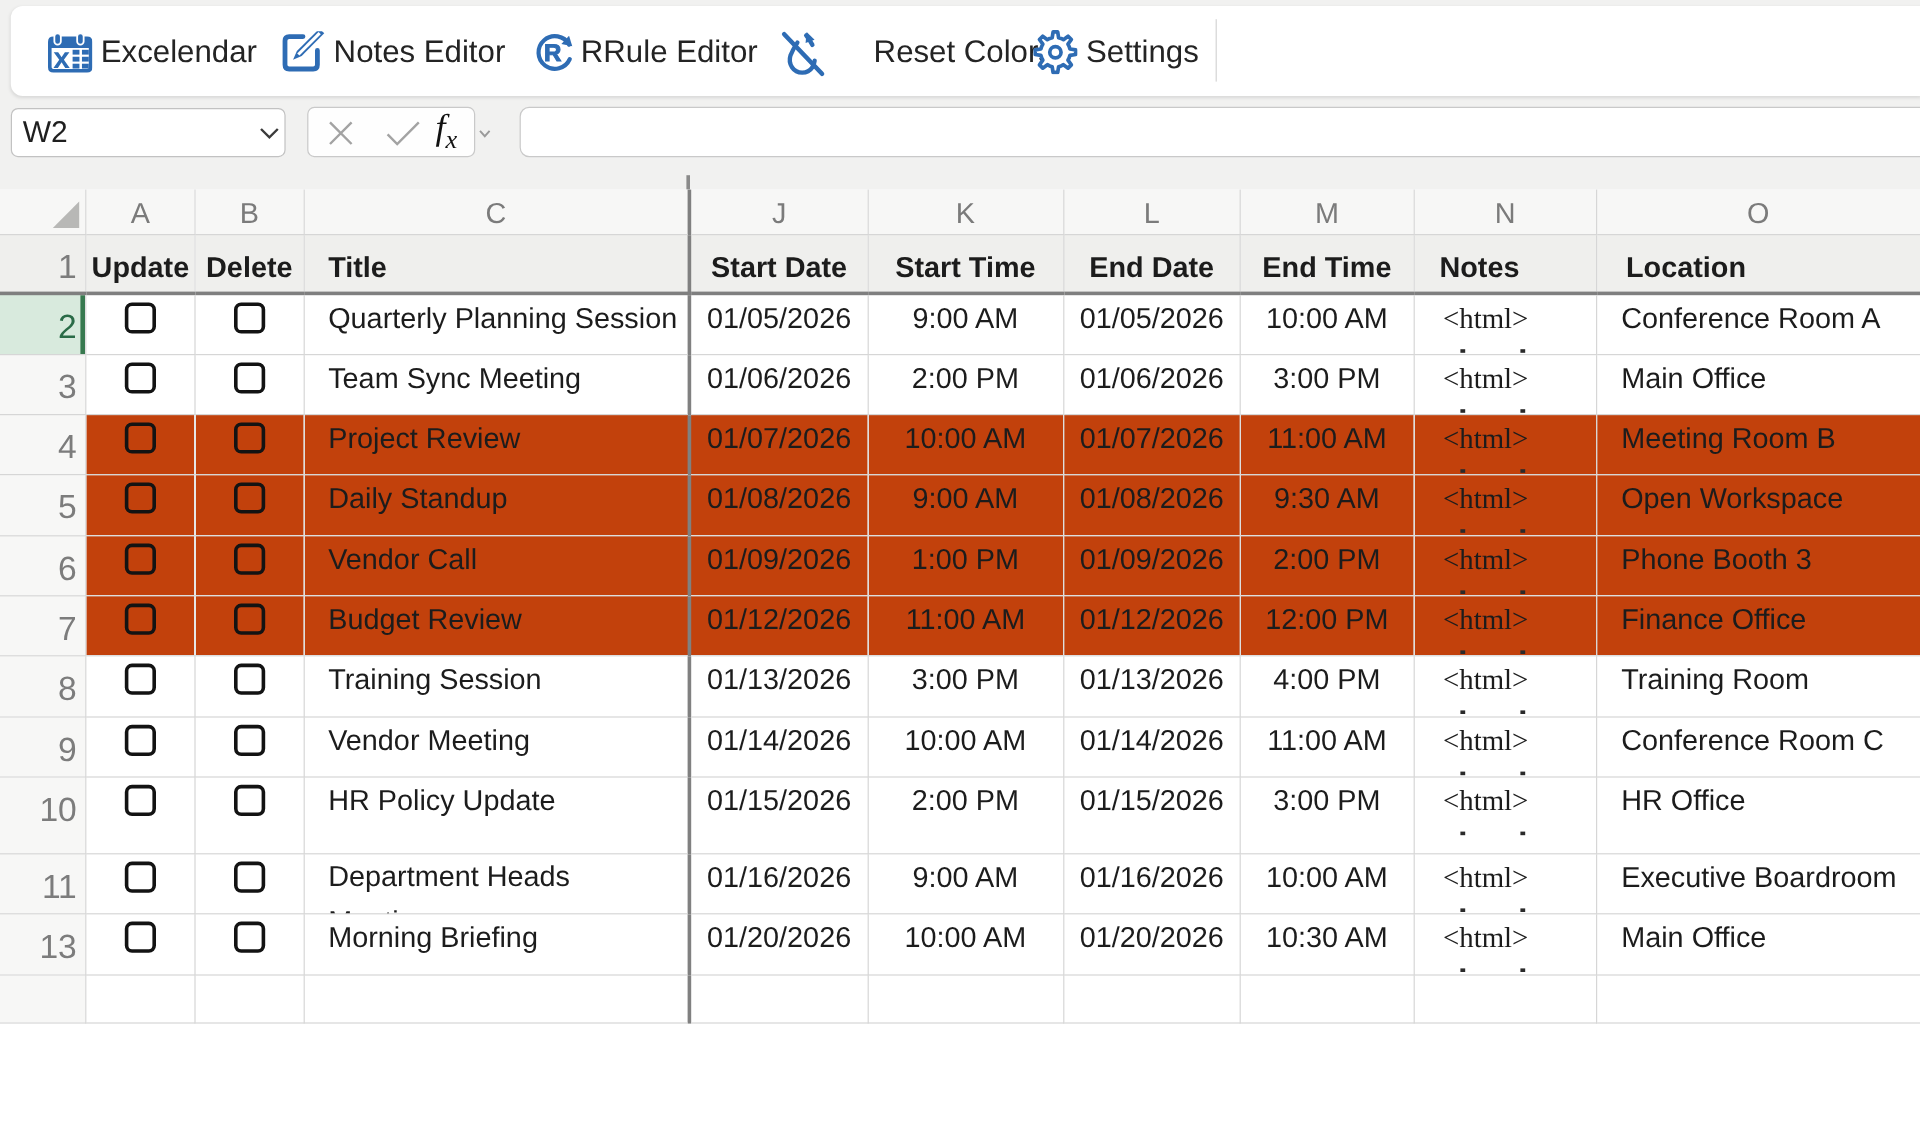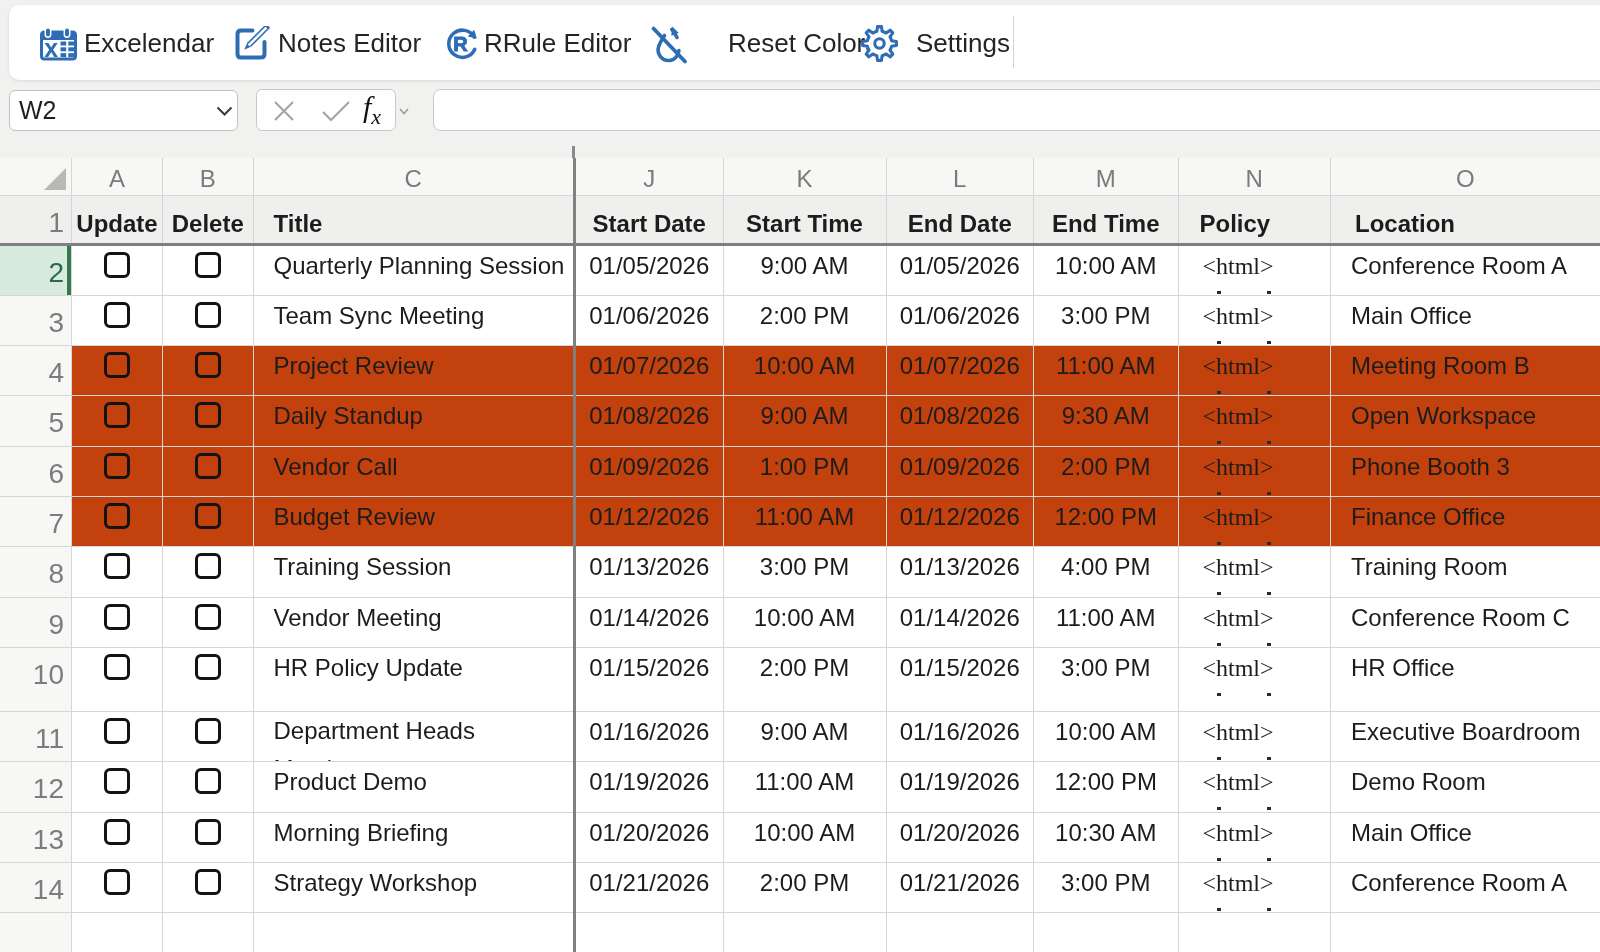--- a/index.html
+++ b/index.html
@@ -84,21 +84,21 @@
 <path d="M 23.3 14.8 L 24.2 5.6 L 30.8 12.1 Z" fill="#2e6cb4"></path>
 <path d="M 5.5 7.5 L 37 40.5" stroke="#2e6cb4" stroke-width="3.8" stroke-linecap="round"></path>
 </svg>
     <span class="tlabel" style="margin-left:2px;">Reset Colors</span>
   </div>
 <div class="titem" style="left:861px;">
     <svg width="37" height="37" viewBox="0 0 37 37" style="flex:none">
 <path d="M13.75 7.04 L15.82 6.39 L16.58 1.61 L20.42 1.61 L21.18 6.39 L23.25 7.04 L25.16 8.04 L29.08 5.20 L31.80 7.92 L28.96 11.84 L29.96 13.75 L30.61 15.82 L35.39 16.58 L35.39 20.42 L30.61 21.18 L29.96 23.25 L28.96 25.16 L31.80 29.08 L29.08 31.80 L25.16 28.96 L23.25 29.96 L21.18 30.61 L20.42 35.39 L16.58 35.39 L15.82 30.61 L13.75 29.96 L11.84 28.96 L7.92 31.80 L5.20 29.08 L8.04 25.16 L7.04 23.25 L6.39 21.18 L1.61 20.42 L1.61 16.58 L6.39 15.82 L7.04 13.75 L8.04 11.84 L5.20 7.92 L7.92 5.20 L11.84 8.04 Z" fill="#fff" stroke="#2e6cb4" stroke-width="3.1" stroke-linejoin="round"></path>
 <circle cx="18.5" cy="18.5" r="4.7" fill="#fff" stroke="#2e6cb4" stroke-width="3.1"></circle>
 </svg>
-    <span class="tlabel" style="margin-left:18px;">Settings</span>
+    <span class="tlabel" style="margin-left:7px;">Settings</span>
   </div>
 <div class="tdiv"></div>
 
 <div class="namebox">W2
   <svg width="17" height="11" viewBox="0 0 17 11" style="position:absolute;left:206px;top:15px;">
   <path d="M1.5 1.5 L8.5 8.5 L15.5 1.5" fill="none" stroke="#3b3b3b" stroke-width="2"></path>
     </svg>
 </div>
 <div class="fxgroup">
   <svg width="22" height="22" viewBox="0 0 22 22" style="position:absolute;left:16px;top:10px;">
@@ -146,21 +146,21 @@
         </tr>
 <tr class="hdr">
           <td class="rh">1</td>
           <td class="ctr">Update</td>
           <td class="ctr">Delete</td>
           <td class="lft freeze">Title</td>
           <td class="ctr">Start Date</td>
           <td class="ctr">Start Time</td>
           <td class="ctr">End Date</td>
           <td class="ctr">End Time</td>
-          <td class="lft" style="padding-left:21px">Policy</td>
+          <td class="lft" style="padding-left:21px">Notes</td>
           <td class="lft" style="padding-left:24px">Location</td>
         </tr>
 <tr style="height:50.35px">
           <td class="rh rh2">2</td>
           <td class="">
             <div class="cbx"></div>
           </td>
           <td class="">
             <div class="cbx"></div>
           </td>
@@ -332,73 +332,37 @@
           <td class="ctr">01/16/2026</td>
           <td class="ctr">9:00 AM</td>
           <td class="ctr">01/16/2026</td>
           <td class="ctr">10:00 AM</td>
           <td class="lft" style="padding-left:24px">
             <div class="notes">&lt;html&gt;<span class="nd" style="left:14px"></span><span class="nd" style="left:64px"></span></div>
           </td>
           <td class="lft">Executive Boardroom</td>
         </tr>
         <tr style="height:50.35px">
-          <td class="rh">12</td>
-          <td class="">
-            <div class="cbx"></div>
-          </td>
-          <td class="">
-            <div class="cbx"></div>
-          </td>
-          <td class="lft freeze">Product Demo</td>
-          <td class="ctr">01/19/2026</td>
-          <td class="ctr">11:00 AM</td>
-          <td class="ctr">01/19/2026</td>
-          <td class="ctr">12:00 PM</td>
-          <td class="lft" style="padding-left:24px">
-            <div class="notes">&lt;html&gt;<span class="nd" style="left:14px"></span><span class="nd" style="left:64px"></span></div>
-          </td>
-          <td class="lft">Demo Room</td>
-        </tr>
-        <tr style="height:50.35px">
           <td class="rh">13</td>
           <td class="">
             <div class="cbx"></div>
           </td>
           <td class="">
             <div class="cbx"></div>
           </td>
           <td class="lft freeze">Morning Briefing</td>
           <td class="ctr">01/20/2026</td>
           <td class="ctr">10:00 AM</td>
           <td class="ctr">01/20/2026</td>
           <td class="ctr">10:30 AM</td>
           <td class="lft" style="padding-left:24px">
             <div class="notes">&lt;html&gt;<span class="nd" style="left:14px"></span><span class="nd" style="left:64px"></span></div>
           </td>
           <td class="lft">Main Office</td>
         </tr>
-        <tr style="height:50.35px">
-          <td class="rh">14</td>
-          <td class="">
-            <div class="cbx"></div>
-          </td>
-          <td class="">
-            <div class="cbx"></div>
-          </td>
-          <td class="lft freeze">Strategy Workshop</td>
-          <td class="ctr">01/21/2026</td>
-          <td class="ctr">2:00 PM</td>
-          <td class="ctr">01/21/2026</td>
-          <td class="ctr">3:00 PM</td>
-          <td class="lft" style="padding-left:24px">
-            <div class="notes">&lt;html&gt;<span class="nd" style="left:14px"></span><span class="nd" style="left:64px"></span></div>
-          </td>
-          <td class="lft">Conference Room A</td>
-        </tr>
 <tr style="height:40px">
           <td class="rh"></td>
           <td></td>
           <td></td>
           <td class="freeze"></td>
           <td></td>
           <td></td>
           <td></td>
           <td></td>
           <td></td>

